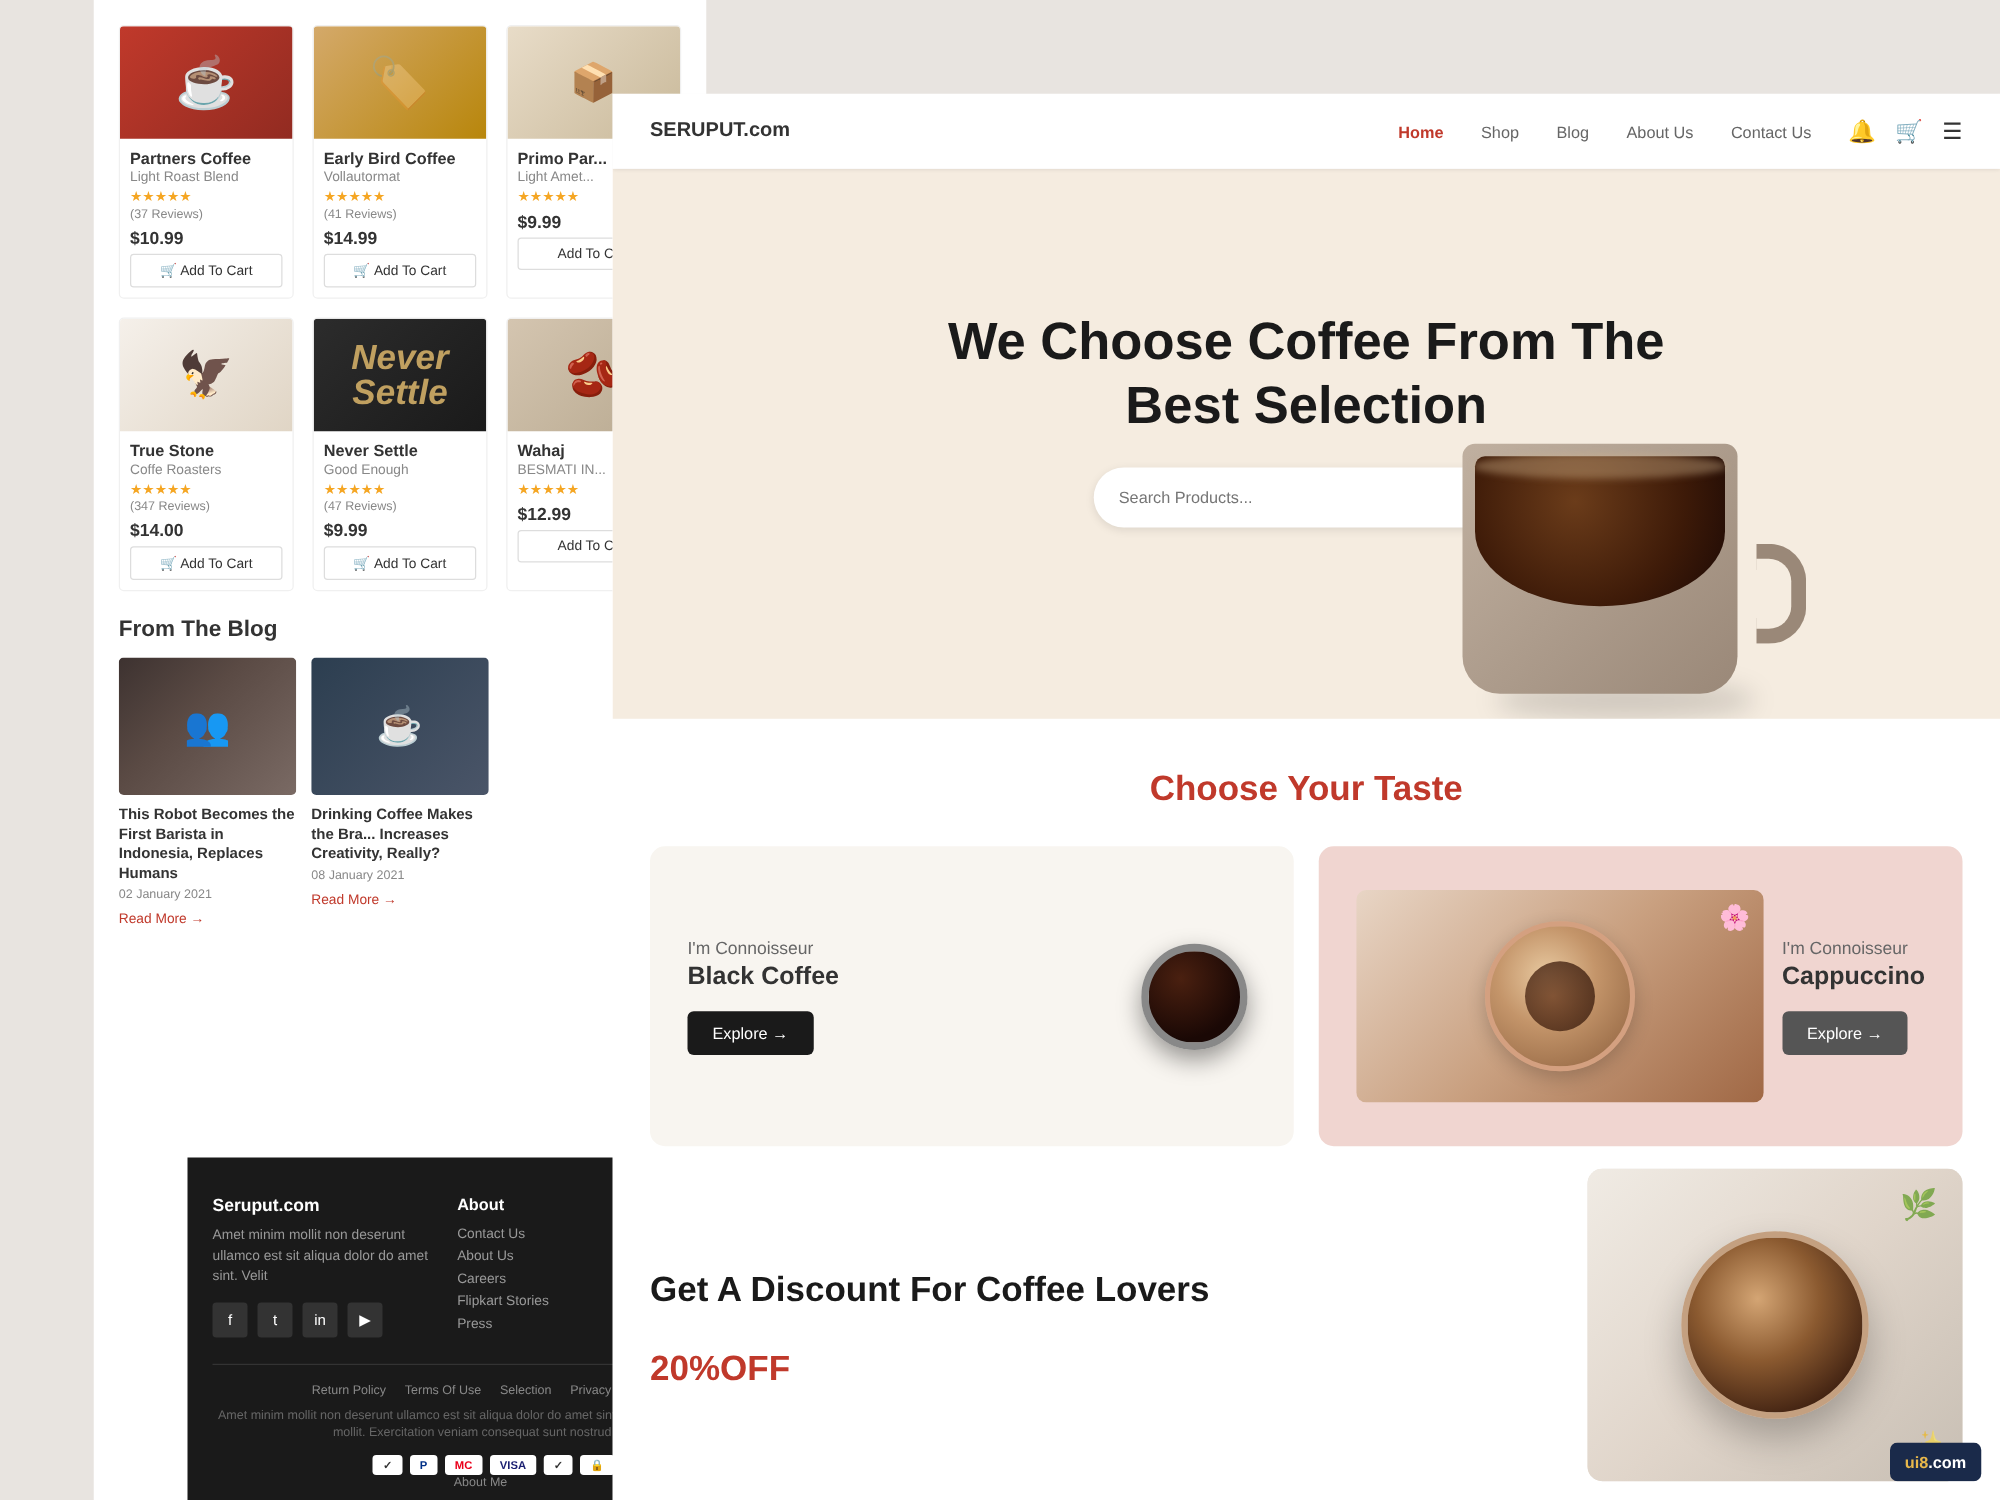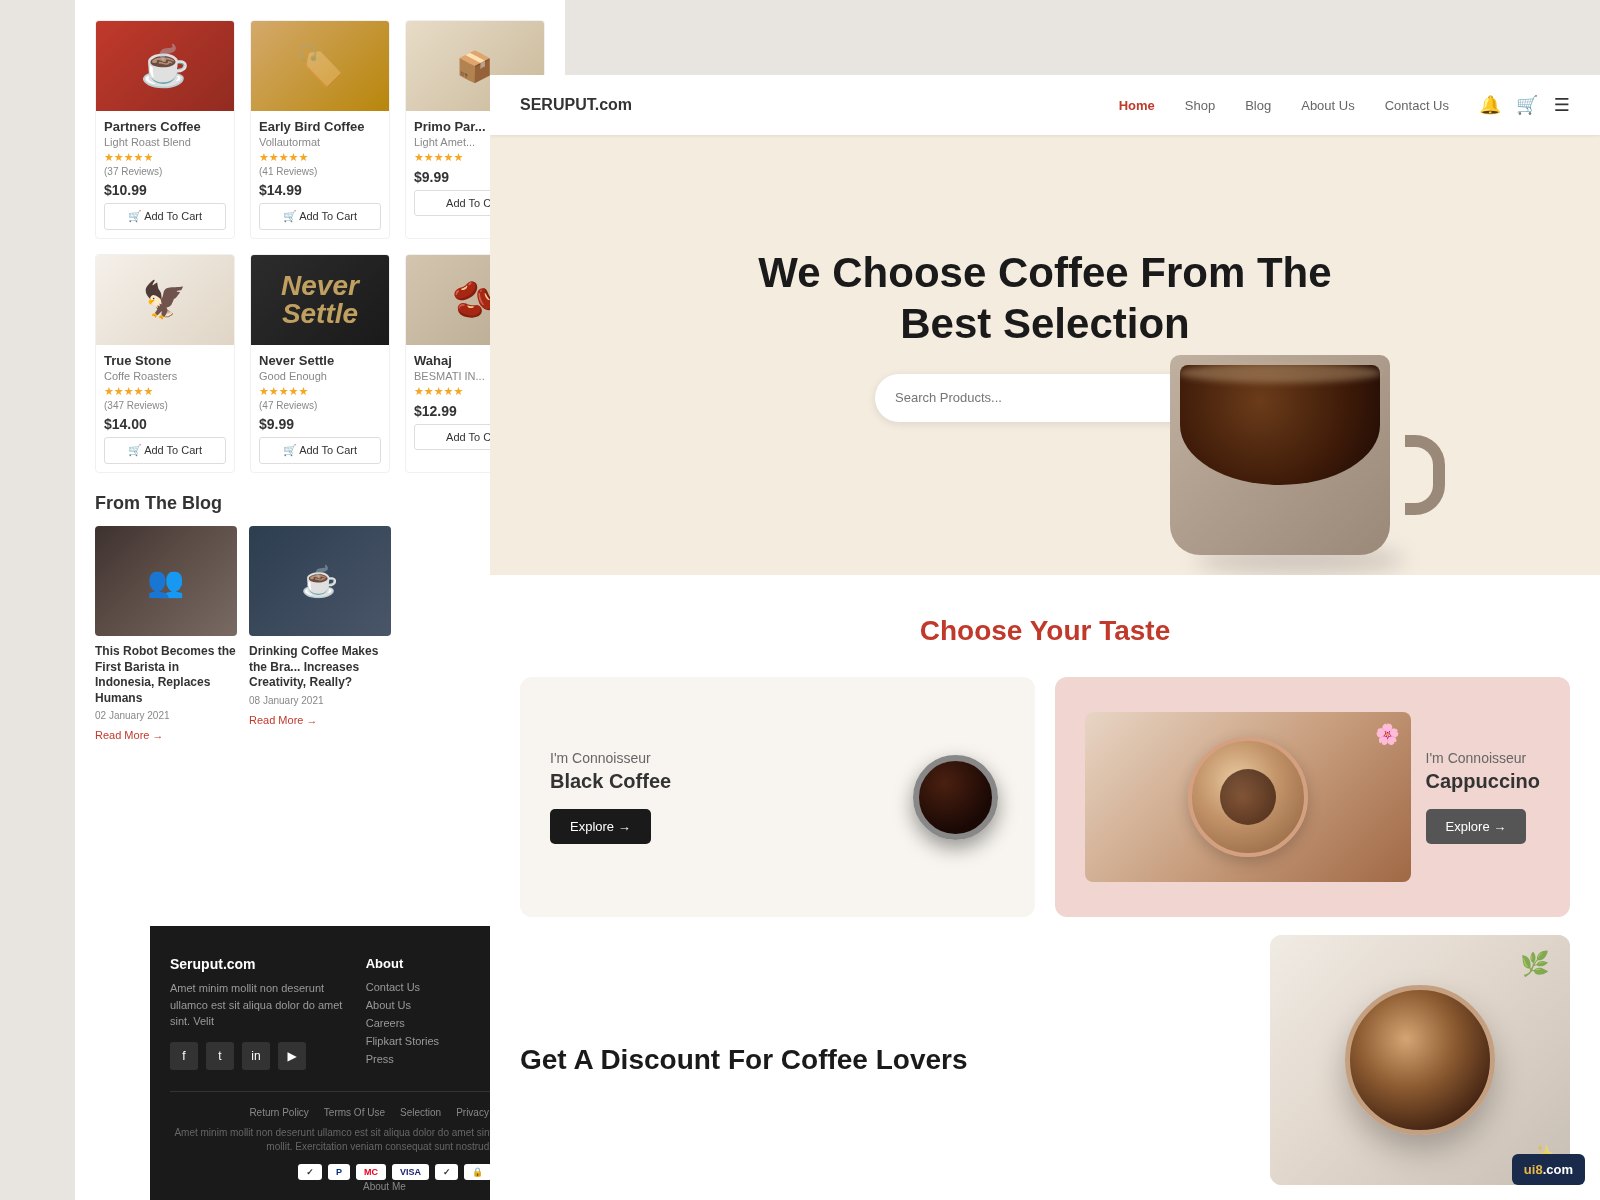--- a/index.html
+++ b/index.html
@@ -590,20 +590,23 @@
           <button class="explore-btn-cappuccino">Explore →</button>
         </div>
       </div>
     </div>
   </div>
 
   <div class="discount-section">
     <div class="discount-text">
       <div class="discount-title">Get A Discount For
 Coffee Lovers</div>
+      <div class="discount-amount">
+        <span>20%</span><span style="font-size:28px; color:#c0392b;">OFF</span>
+      </div>
     </div>
     <div class="discount-img-area">
       <div class="discount-img-bg">
 
         <div style="position:relative; width:100%; height:100%; display:flex; align-items:center; justify-content:center; background:linear-gradient(135deg, #f0ebe4 0%, #e0d5ca 50%, #c8bfb4 100%);">
 
           <div style="position:relative; width:150px; height:150px;">
             <div style="width:150px; height:150px; background:radial-gradient(circle at 40% 35%, #d4a574 0%, #8b5a30 40%, #3d1f10 80%); border-radius:50%; box-shadow:0 15px 30px rgba(0,0,0,0.25); border:5px solid #c4a080;"></div>
           </div>
 

